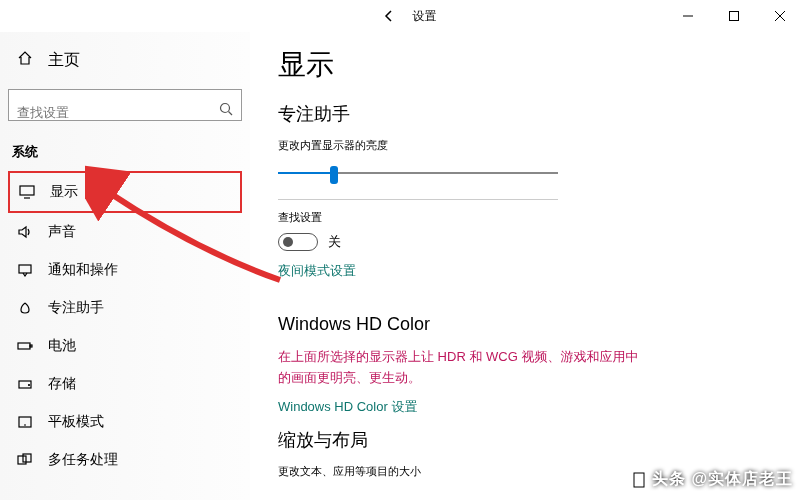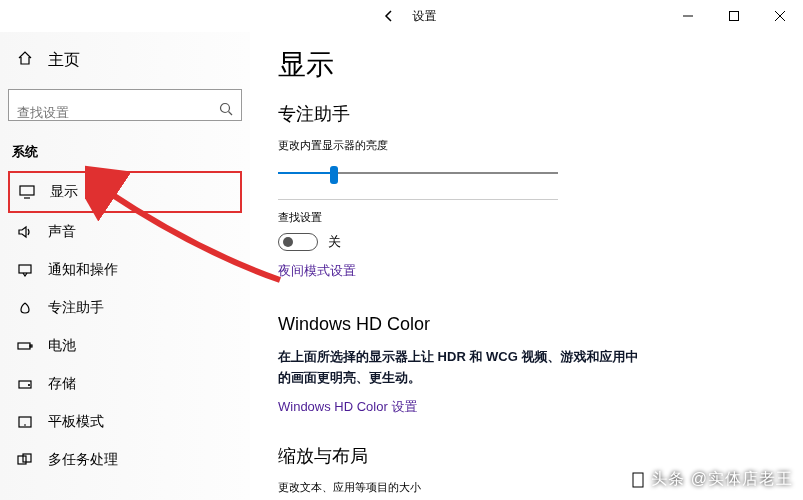--- a/index.html
+++ b/index.html
@@ -25,24 +25,24 @@
 .section-h { font-size: 18px; margin: 10px 0 12px; }
 .subtext { font-size: 11px; margin-bottom: 8px; }
 .slider { width: 280px; height: 24px; position: relative; margin-bottom: 14px; }
 .slider-track { position: absolute; top: 11px; left: 0; right: 0; height: 2px; background: #888; }
 .slider-fill { position: absolute; top: 11px; left: 0; width: 58px; height: 2px; background: #0078d4; }
 .slider-thumb { position: absolute; top: 5px; left: 52px; width: 8px; height: 18px; background: #0078d4; border-radius: 3px; }
 .divider { height: 1px; background: #ccc; width: 280px; margin: 6px 0 10px; }
 .toggle-row { display: flex; align-items: center; gap: 10px; margin-bottom: 10px; }
 .toggle { width: 40px; height: 18px; border: 1px solid #555; border-radius: 10px; position: relative; cursor: pointer; }
 .toggle-knob { width: 10px; height: 10px; background: #555; border-radius: 50%; position: absolute; top: 3px; left: 4px; }
-.link { color: #4c1d95; font-size: 13px; cursor: pointer; margin-bottom: 6px; display: inline-block; }
-.desc { font-size: 13px; color: #0f172a; max-width: 370px; line-height: 1.6; margin-bottom: 8px; font-weight: bold; }
+.link { color: #0f766e; font-size: 13px; cursor: pointer; margin-bottom: 6px; display: inline-block; }
+.desc { font-size: 13px; color: #be185d; max-width: 370px; line-height: 1.6; margin-bottom: 8px; }
 .arrow-annotation { position: absolute; pointer-events: none; z-index: 50; }
-.watermark { position: absolute; bottom: 10px; right: 10px; font-size: 16px; color: #fff; text-shadow: 0 0 4px #000; font-weight: 400; letter-spacing: 1px; display: flex; align-items: center; gap: 4px; }
+.watermark { position: absolute; bottom: 10px; right: 10px; font-size: 16px; color: #fff; text-shadow: 0 0 4px #000; font-weight: 700; letter-spacing: 1px; display: flex; align-items: center; gap: 4px; }
 </style>
 </head>
 <body>
 
 <div class="titlebar">
   <div class="back-btn">
     <svg width="14" height="14" viewBox="0 0 14 14">
         <path d="M9 2 L4 7 L9 12" stroke="#000" stroke-width="1.5" fill="none"></path>
       </svg>
   </div>
@@ -176,21 +176,21 @@
           <div class="toggle-knob"></div>
         </div>
       <span style="font-size:13px;">关</span>
     </div>
     <a class="link">夜间模式设置</a>
 
     <div class="section-h" style="margin-top:28px;">Windows HD Color</div>
     <div class="desc">在上面所选择的显示器上让 HDR 和 WCG 视频、游戏和应用中的画面更明亮、更生动。</div>
     <a class="link">Windows HD Color 设置</a>
 
-    <div class="section-h" style="margin-top:22px;">缩放与布局</div>
+    <div class="section-h" style="margin-top:6px;">缩放与布局</div>
     <div class="subtext">更改文本、应用等项目的大小</div>
     
   </div>
 </div>
 
 <svg class="arrow-annotation" style="left:85px; top:155px;" width="200" height="130">
   <defs>
       <marker id="ah" markerWidth="10" markerHeight="10" refX="2" refY="5" orient="auto">
         <path d="M0 0 L10 5 L0 10 Z" fill="#e03030"></path>
       </marker>

